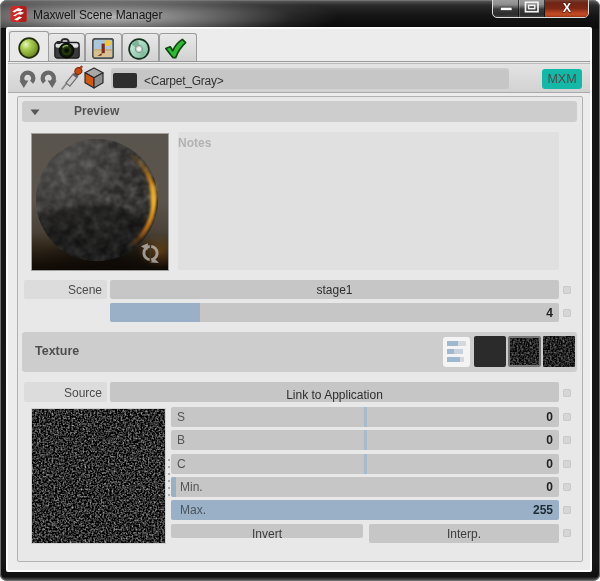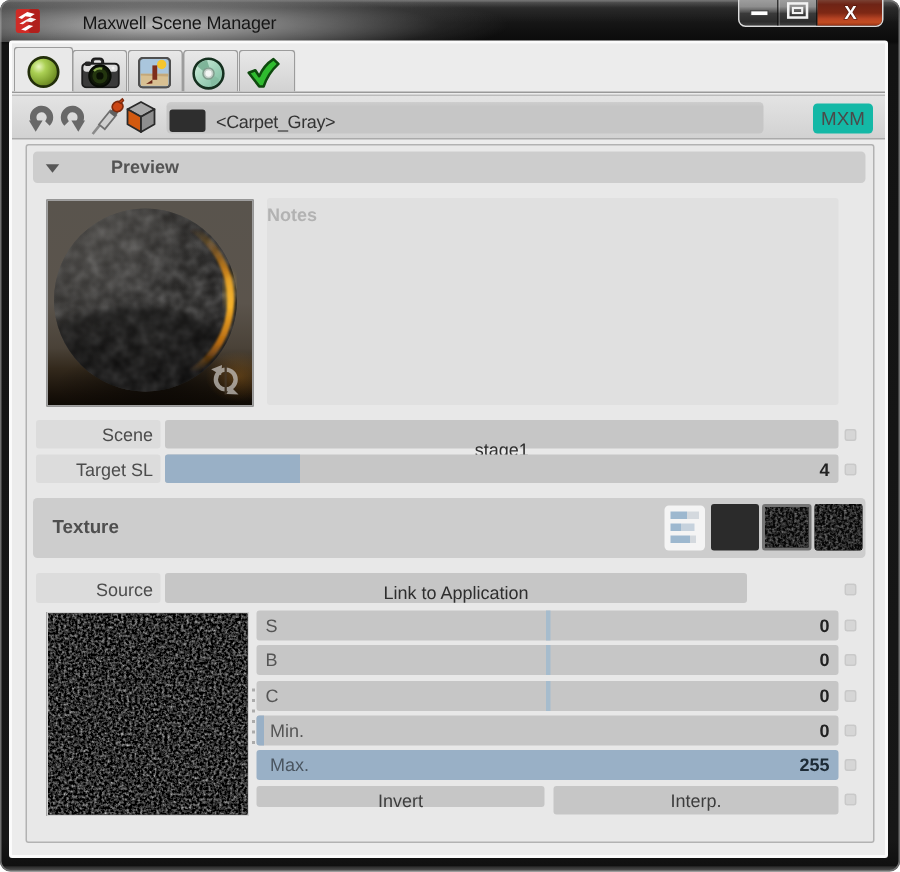--- a/index.html
+++ b/index.html
@@ -33,21 +33,21 @@
        linear-gradient(180deg, rgba(120,120,120,.35) 0px, rgba(70,70,70,.25) 6px, rgba(40,40,40,0) 15px);
      border-radius:7px 7px 0 0;"></div>
 
   <svg class="abs" style="left:10px;top:5px" width="17" height="18" viewBox="0 0 17 18">
     <rect x="0.5" y="1" width="16" height="16" rx="2" fill="#cf2b26"></rect>
     <rect x="9" y="1" width="7.5" height="16" rx="2" fill="#b01f1c"></rect>
     <path d="M2.2 6.6 L8.2 3.0 L13.2 4.4 L10.2 6.3 L6.9 5.9 L4.6 7.6 Z" fill="#ffffff"></path>
     <path d="M2.9 10.8 L10.2 6.6 L14.2 7.8 L11.0 9.8 L7.8 9.3 L5.3 11.2 Z" fill="#f7f2f2"></path>
     <path d="M4.1 14.6 L9.3 11.6 L12.2 12.4 L7.0 15.5 Z" fill="#ffffff"></path>
   </svg>
-  <div class="abs" style="left:33px;top:7.5px;font-size:12px;letter-spacing:-0.1px;color:#161616;margin-left:22px;">Maxwell Scene Manager</div>
+  <div class="abs" style="left:33px;top:7.5px;font-size:12px;letter-spacing:-0.1px;color:#161616;">Maxwell Scene Manager</div>
 
   <div class="abs" id="capbtns" style="left:492px;top:0;width:97px;height:19px;">
     <div class="abs" style="left:0;top:-5px;width:97px;height:23px;border:1px solid #dcdcdc;border-radius:0 0 5px 5px;
       background:linear-gradient(180deg,#ababab 0%,#8e8e8e 40%,#565656 56%,#3a3a3a 62%,#2c2c2c 88%,#404040 100%);overflow:hidden;">
       <div class="abs" style="left:25px;top:0;width:1px;height:23px;background:rgba(10,10,10,.7)"></div>
       <div class="abs" style="left:26px;top:0;width:1px;height:23px;background:rgba(255,255,255,.2)"></div>
       <div class="abs" style="left:51px;top:0;width:1px;height:23px;background:rgba(10,10,10,.7)"></div>
       <div class="abs" style="left:52px;top:0;width:45px;height:23px;
         background:linear-gradient(180deg,#8a6a5c 0%,#6e2416 30%,#7e2814 55%,#b84424 72%,#c24d22 82%,#6e1c0c 100%);"></div>
       <svg class="abs" style="left:0;top:5px" width="97" height="18" viewBox="0 0 97 18">
@@ -252,24 +252,23 @@
       <rect x="117.7" y="109.5" width="1.5" height="19.5" fill="#45392b"></rect>
       <path d="M 121.5 123.5 L 127 129 L 119 128.6 Z" fill="#c9c6c2"></path>
       <path d="M 116 109.3 L 108.8 112.2 L 115.4 116.2 Z" fill="#c9c6c2"></path>
     </g>
   </svg>
 
   <div class="abs" style="left:170px;top:103px;width:381px;height:138px;background:#e0e0e0;border-radius:2px;"></div>
   <div class="abs" style="left:170px;top:107px;width:381px;height:14px;font-size:12px;font-weight:bold;color:#b2b2b2;">Notes</div>
 
   <div class="lbl" style="left:16px;top:251px;width:83px;height:19px;padding:3px 5px 0 0;">Scene</div>
-  <div class="field" style="left:102px;top:251px;width:449px;height:19px;text-align:center;padding-top:13px;">stage1</div>
+  <div class="field" style="left:102px;top:251px;width:449px;height:19px;text-align:center;padding-top:3px;">stage1</div>
   <div class="dot" style="left:555px;top:257px;"></div>
 
-  <div class="lbl" style="left:16px;top:274px;width:83px;height:19px;padding:3px 5px 0 0;">Target SL</div>
   <div class="field" style="left:102px;top:274px;width:449px;height:19px;"></div>
   <div class="abs" style="left:102px;top:274px;width:90px;height:19px;background:#99b0c6;border-radius:2px 0 0 2px;"></div>
   <div class="abs" style="left:102px;top:277px;width:443px;text-align:right;font-size:12px;font-weight:bold;color:#222;">4</div>
   <div class="dot" style="left:555px;top:280px;"></div>
 
   <div class="hdrbar" style="left:14px;top:303px;width:555px;height:40px;"></div>
   <div class="abs" style="left:27px;top:315px;font-size:12.5px;font-weight:bold;color:#4f4f4f;">Texture</div>
 
   <div class="abs" style="left:435px;top:308px;width:27px;height:30px;background:#f4f4f4;border-radius:3px;"></div>
   <div class="abs" style="left:439px;top:312px;width:11px;height:5px;background:#9db8cf;"></div>
@@ -288,21 +287,21 @@
         </svg>
   </div>
   <div class="abs" style="left:535px;top:307px;width:32px;height:31px;border-radius:2px;background:#151515;overflow:hidden;">
     <svg width="32" height="31">
           <rect width="32" height="31" fill="#131313"></rect>
           <rect width="32" height="31" filter="url(#grain)" opacity="0.62"></rect>
         </svg>
   </div>
 
   <div class="lbl" style="left:16px;top:353px;width:83px;height:20px;padding:3.5px 5px 0 0;">Source</div>
-  <div class="field" style="left:102px;top:353px;width:388px;height:20px;text-align:center;padding-top:6px;">Link to Application</div>
+  <div class="field" style="left:102px;top:353px;width:449px;height:20px;text-align:center;padding-top:6px;">Link to Application</div>
   <div class="dot" style="left:555px;top:360px;"></div>
 
   <div class="abs" style="left:23px;top:379px;width:135px;height:136px;border:1px solid #cfcfcf;background:#0d0d0d;">
     <svg width="133" height="134">
           <rect width="133" height="134" fill="#0c0c0c"></rect>
       <rect width="133" height="134" filter="url(#grain)" opacity="0.9"></rect>
         </svg>
   </div>
 
   <div class="field" style="left:163px;top:378px;width:388px;height:20px;"></div>

